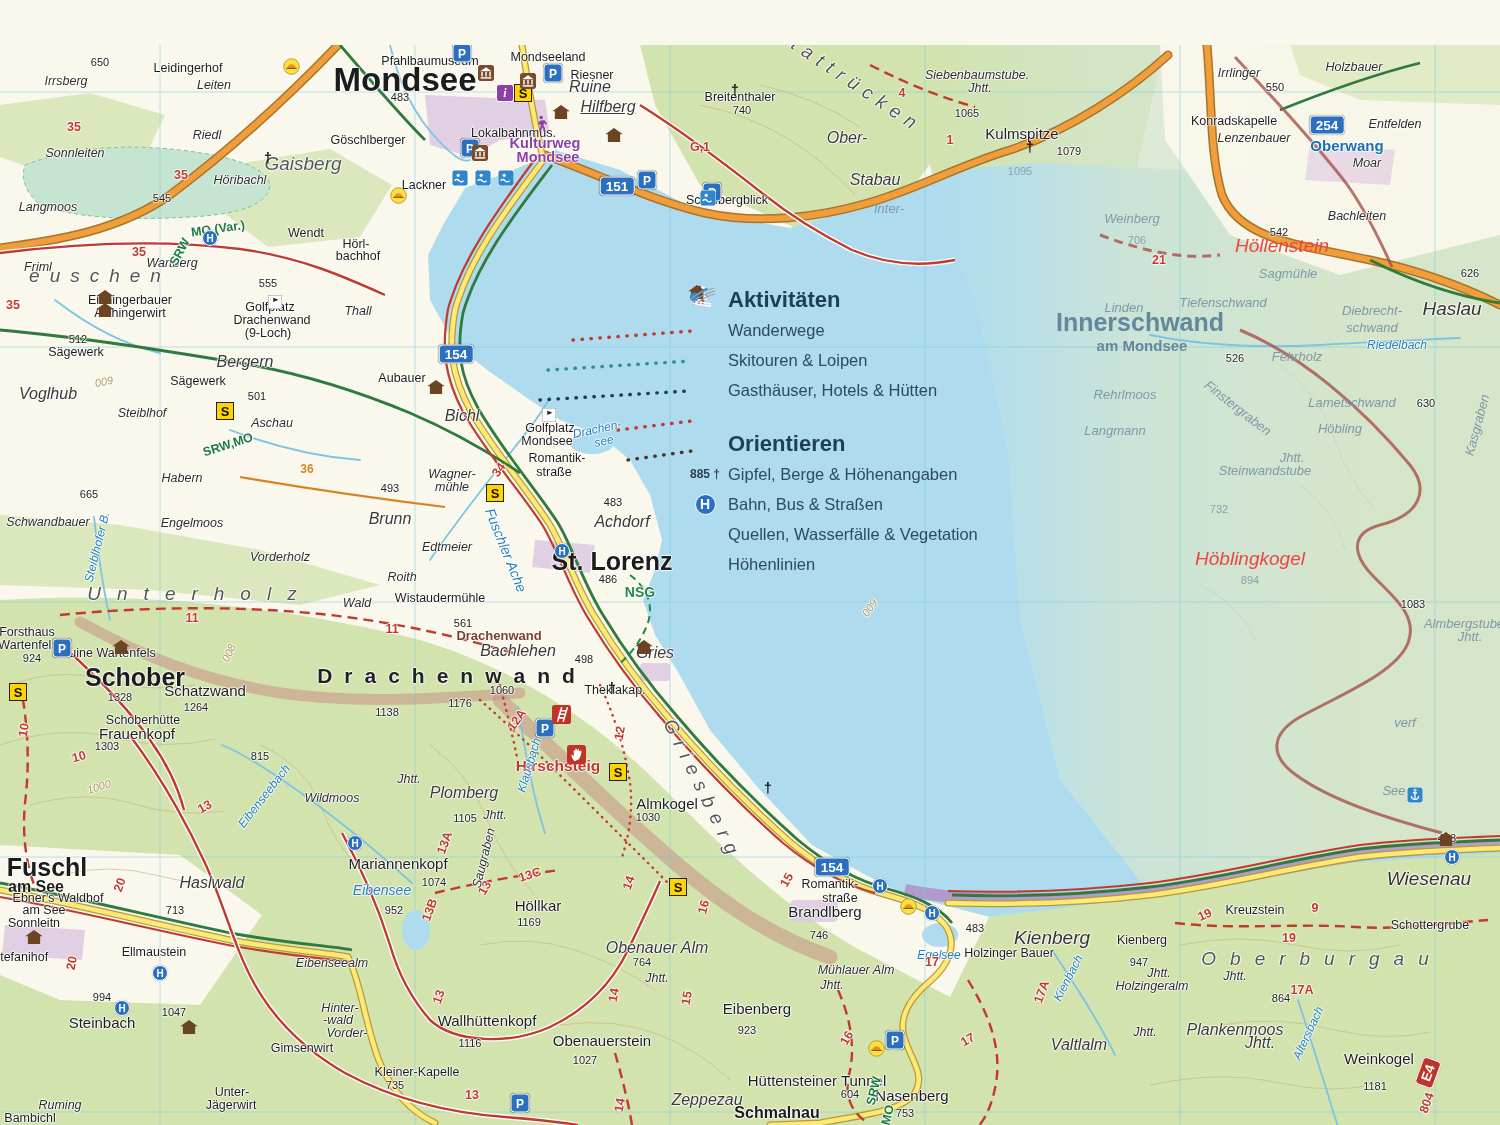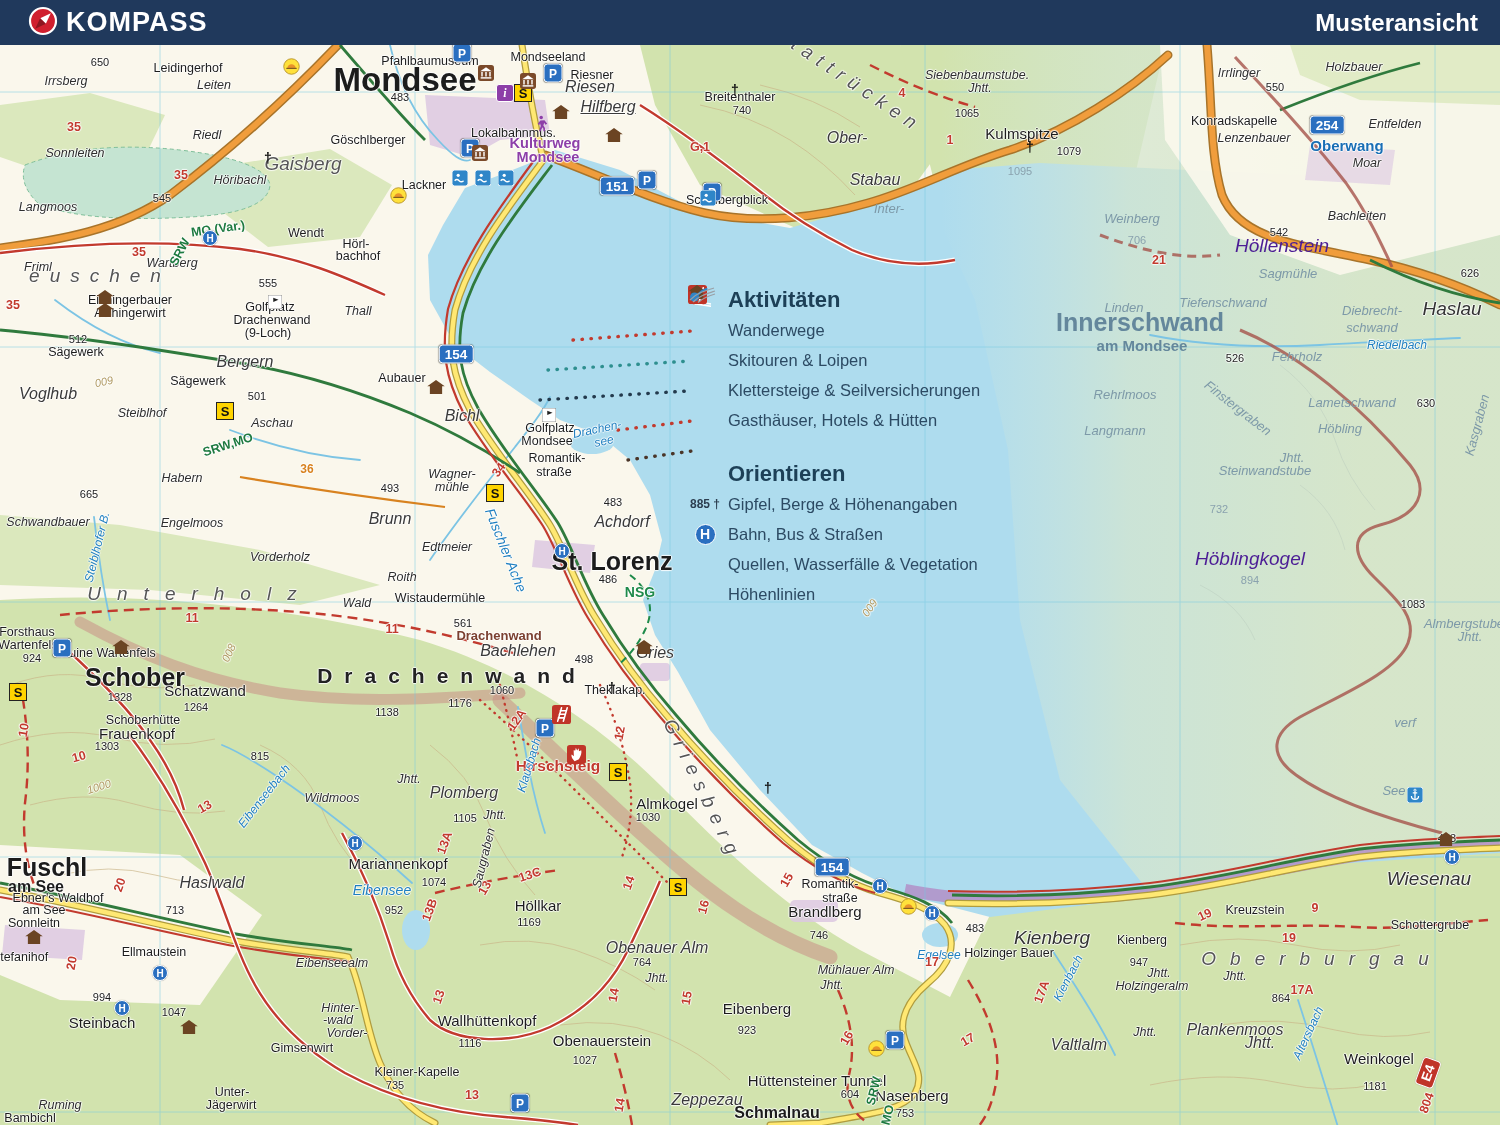--- a/index.html
+++ b/index.html
@@ -58,21 +58,21 @@
   .c-tror{font-size:12px;font-weight:bold;color:#d8821f;}
   .c-grn{font-size:12.5px;font-weight:bold;color:#1e7a40;}
   .c-pur{font-size:14.5px;font-weight:bold;color:#8d3fa8;}
   .c-red{font-size:15.5px;font-weight:bold;color:#c23a2e;}
   .c-nsg{font-size:14px;font-weight:bold;color:#1e8a4a;}
   .c-blu{font-size:15px;font-weight:bold;color:#1a6fb5;}
   .c-fxl{font-size:25px;font-weight:bold;color:#64879c;text-shadow:none;}
   .c-fmd{font-size:15px;font-weight:bold;color:#64879c;text-shadow:none;}
   .c-fi{font-size:13px;font-style:italic;color:#7d99a8;text-shadow:none;}
   .c-fel{font-size:11px;color:#8aa2ae;text-shadow:none;}
-  .c-freg{font-size:19px;font-style:italic;color:#4c1d95;text-shadow:none;}
+  .c-freg{font-size:19px;font-style:italic;color:#ef4444;text-shadow:none;}
   .c-ct{font-size:11px;font-style:italic;color:#b09a62;}
   .c-brn{font-size:13px;font-weight:bold;color:#7b4030;}
   
   .mi{position:absolute;display:flex;align-items:center;justify-content:center;z-index:25;transform:translate(-50%,-50%);}
   .mi-p{width:17px;height:17px;background:var(--shield,#2a6fc0);border:1.5px solid #fff;border-radius:4px;color:#fff;font-weight:bold;font-size:12px;box-shadow:0 0 1px rgba(0,0,0,.4);}
   .mi-s{width:16px;height:16px;background:var(--syellow,#ffd400);border:1px solid #222;color:#111;font-weight:bold;font-size:13px;}
   .mi-h{width:14px;height:14px;background:var(--shield,#2a6fc0);border:1px solid #fff;border-radius:50%;color:#fff;font-weight:bold;font-size:10px;box-shadow:0 0 1px rgba(0,0,0,.4);}
   .mi-info{width:16px;height:16px;background:#8d3fa8;border:1.5px solid #fff;border-radius:3px;color:#fff;font-weight:bold;font-size:12px;font-family:"Liberation Serif",serif;font-style:italic;}
   .mi-cross{font-size:14px;color:#111;font-weight:bold;}
   .shield{position:absolute;transform:translate(-50%,-50%);background:var(--shield,#2a6fc0);color:#fff;border:1.5px solid #fff;border-radius:4px;font-weight:bold;font-size:13.5px;padding:1px 5px;z-index:26;box-shadow:0 0 1px rgba(0,0,0,.35);}
@@ -85,35 +85,20 @@
   .lg-t{margin-left:6px;font-size:16.5px;color:var(--legendtext,#2c4a63);}
   .lg-sec2{margin-top:24px;}
   .lg-gipfel{font-size:12px;font-weight:bold;color:#2c3e50;white-space:nowrap;}
   .lg-bus{width:19px;height:19px;border-radius:50%;background:var(--shield,#2a6fc0);color:#fff;font-weight:bold;font-size:14px;display:flex;align-items:center;justify-content:center;border:1px solid #fff;}
 </style>
 </head>
 <body>
 
 <div class="page">
 
-  <div class="hdr">
-    <div class="hdr-brand">
-      <span>
-        <svg width="30" height="30" viewBox="0 0 30 30">
-          <circle cx="15" cy="15" r="13" fill="#d01f2e" stroke="#fff" stroke-width="2.2"></circle>
-          <g transform="rotate(45 15 15)">
-            <path d="M15 4 L19 15 L11 15 Z" fill="#fff"></path>
-            <path d="M15 26 L19 15 L11 15 Z" fill="#8c1620"></path>
-          </g>
-        </svg>
-      </span>
-      <span class="hdr-brand-name">KOMPASS</span>
-    </div>
-    <div class="hdr-right">Musteransicht</div>
-  </div>
 
   <div class="map">
     <svg width="1500" height="1080" viewBox="0 0 1500 1080">
       <defs>
         <linearGradient id="fadeEast" x1="940" y1="0" x2="1360" y2="0" gradientUnits="userSpaceOnUse">
           <stop offset="0" stop-color="#cfe6df" stop-opacity="0"></stop>
           <stop offset="0.45" stop-color="#d5e6cf" stop-opacity="0.75"></stop>
           <stop offset="1" stop-color="#d8e6c8" stop-opacity="0.95"></stop>
         </linearGradient>
       </defs>
@@ -287,21 +272,21 @@
         <div class="ml c-pi" style="left: 207px; top: 90px; transform: translate(-50%, -50%);">Riedl</div>
         <div class="ml c-pi" style="left: 75px; top: 108px; transform: translate(-50%, -50%);">Sonnleiten</div>
         <div class="ml c-pi" style="left: 48px; top: 162px; transform: translate(-50%, -50%);">Langmoos</div>
         <div class="ml c-pi" style="left: 38px; top: 222px; transform: translate(-50%, -50%);">Friml</div>
         <div class="ml c-reg" style="left: 100px; top: 230px; transform: translate(-50%, -50%); letter-spacing: 10px;">euschen</div>
         <div class="ml c-txl" style="left: 405px; top: 34px; transform: translate(-50%, -50%);">Mondsee</div>
         <div class="ml c-el" style="left: 400px; top: 52px; transform: translate(-50%, -50%);">483</div>
         <div class="ml c-pl" style="left: 430px; top: 16px; transform: translate(-50%, -50%);">Pfahlbaumuseum</div>
         <div class="ml c-pl" style="left: 548px; top: 12px; transform: translate(-50%, -50%);">Mondseeland</div>
         <div class="ml c-pl" style="left: 592px; top: 30px; transform: translate(-50%, -50%);">Riesner</div>
-        <div class="ml c-pi17" style="left: 590px; top: 42px; transform: translate(-50%, -50%);">Riesen</div>
+        <div class="ml c-pi17" style="left: 590px; top: 42px; transform: translate(-50%, -50%);">Ruine</div>
         <div class="ml c-pi17" style="left: 608px; top: 62px; transform: translate(-50%, -50%); text-decoration: underline;">Hilfberg</div>
         <div class="ml c-pl" style="left: 740px; top: 52px; transform: translate(-50%, -50%);">Breitenthaler</div>
         <div class="ml c-el" style="left: 742px; top: 65px; transform: translate(-50%, -50%);">740</div>
         <div class="ml c-reg" style="left: 303px; top: 118px; transform: translate(-50%, -50%);">Gaisberg</div>
         <div class="ml c-pl" style="left: 368px; top: 95px; transform: translate(-50%, -50%);">Göschlberger</div>
         <div class="ml c-pl" style="left: 506px; top: 88px; transform: translate(-50%, -50%); padding-left: 15px;">Lokalbahnmus.</div>
         <div class="ml c-pur" style="left: 545px; top: 98px; transform: translate(-50%, -50%);">Kulturweg</div>
         <div class="ml c-pur" style="left: 548px; top: 112px; transform: translate(-50%, -50%);">Mondsee</div>
         <div class="ml c-pl" style="left: 424px; top: 140px; transform: translate(-50%, -50%);">Lackner</div>
         <div class="ml c-pl" style="left: 306px; top: 188px; transform: translate(-50%, -50%);">Wendt</div>
@@ -790,32 +775,20 @@
                 <circle cx="15" cy="3.5" r="2.3" fill="#fff"></circle>
                 <path d="M14 6l-5 4.5 3.5 3L8 18" fill="none" stroke="#fff" stroke-width="2.2"></path>
                 <path d="M16 7.5l2 7.5" stroke="#fff" stroke-width="1.8"></path>
                 <path d="M3 15.5l20 3.5M5 18.5l18 2.8" stroke="#fff" stroke-width="1.6"></path>
               </svg>
             </span>
             <span class="lg-t">Skitouren &amp; Loipen</span>
           </div>
           <div class="lg-row">
             <span class="lg-ic">
-              <svg width="19" height="19" viewBox="0 0 20 20">
-                <rect width="20" height="20" rx="3" fill="#c03428"></rect>
-                <g stroke="#fff" stroke-width="1.7" stroke-linecap="round">
-                  <path d="M6 17L10 3M12 17L16 3"></path>
-                  <path d="M6.8 13.5h6M7.8 9.8h6M8.8 6h6"></path>
-                </g>
-              </svg>
-            </span>
-            <span class="lg-t">Klettersteige &amp; Seilversicherungen</span>
-          </div>
-          <div class="lg-row">
-            <span class="lg-ic">
               <svg width="18" height="14" viewBox="0 0 20 16">
                 <path d="M10 0L20 7H17V16H3V7H0Z" fill="#6b4423"></path>
               </svg>
             </span>
             <span class="lg-t">Gasthäuser, Hotels &amp; Hütten</span>
           </div>
         </div>
       <div class="lg-h lg-sec2">Orientieren</div>
       <div id="lg-ori">
           <div class="lg-row">

